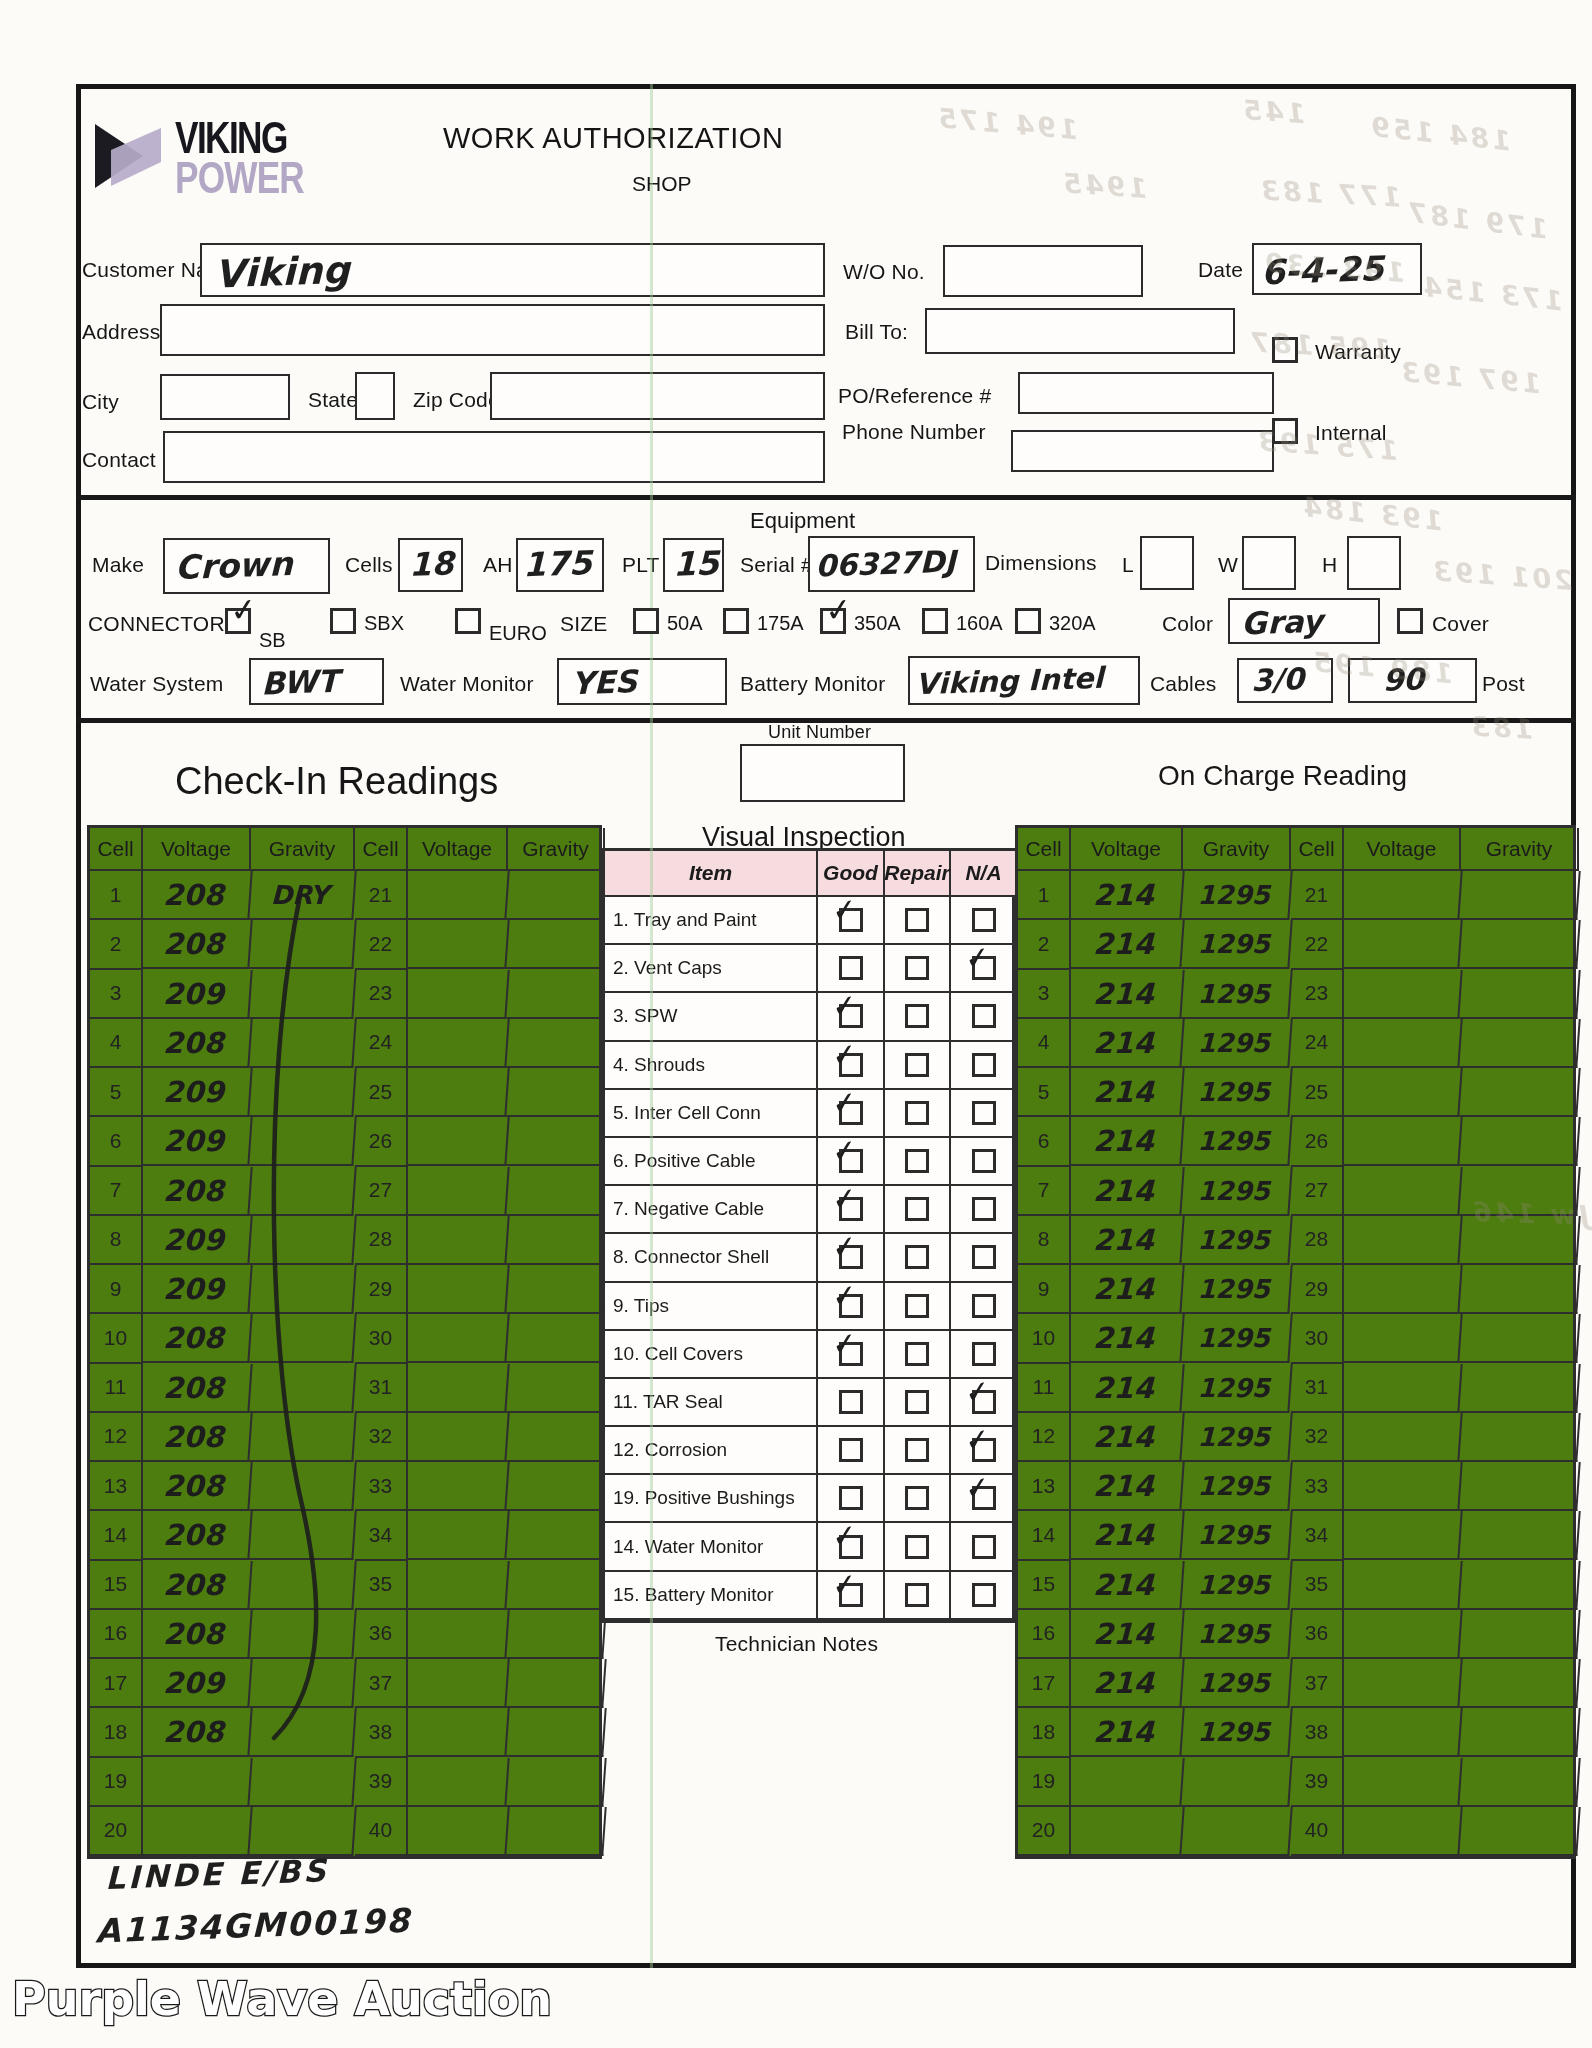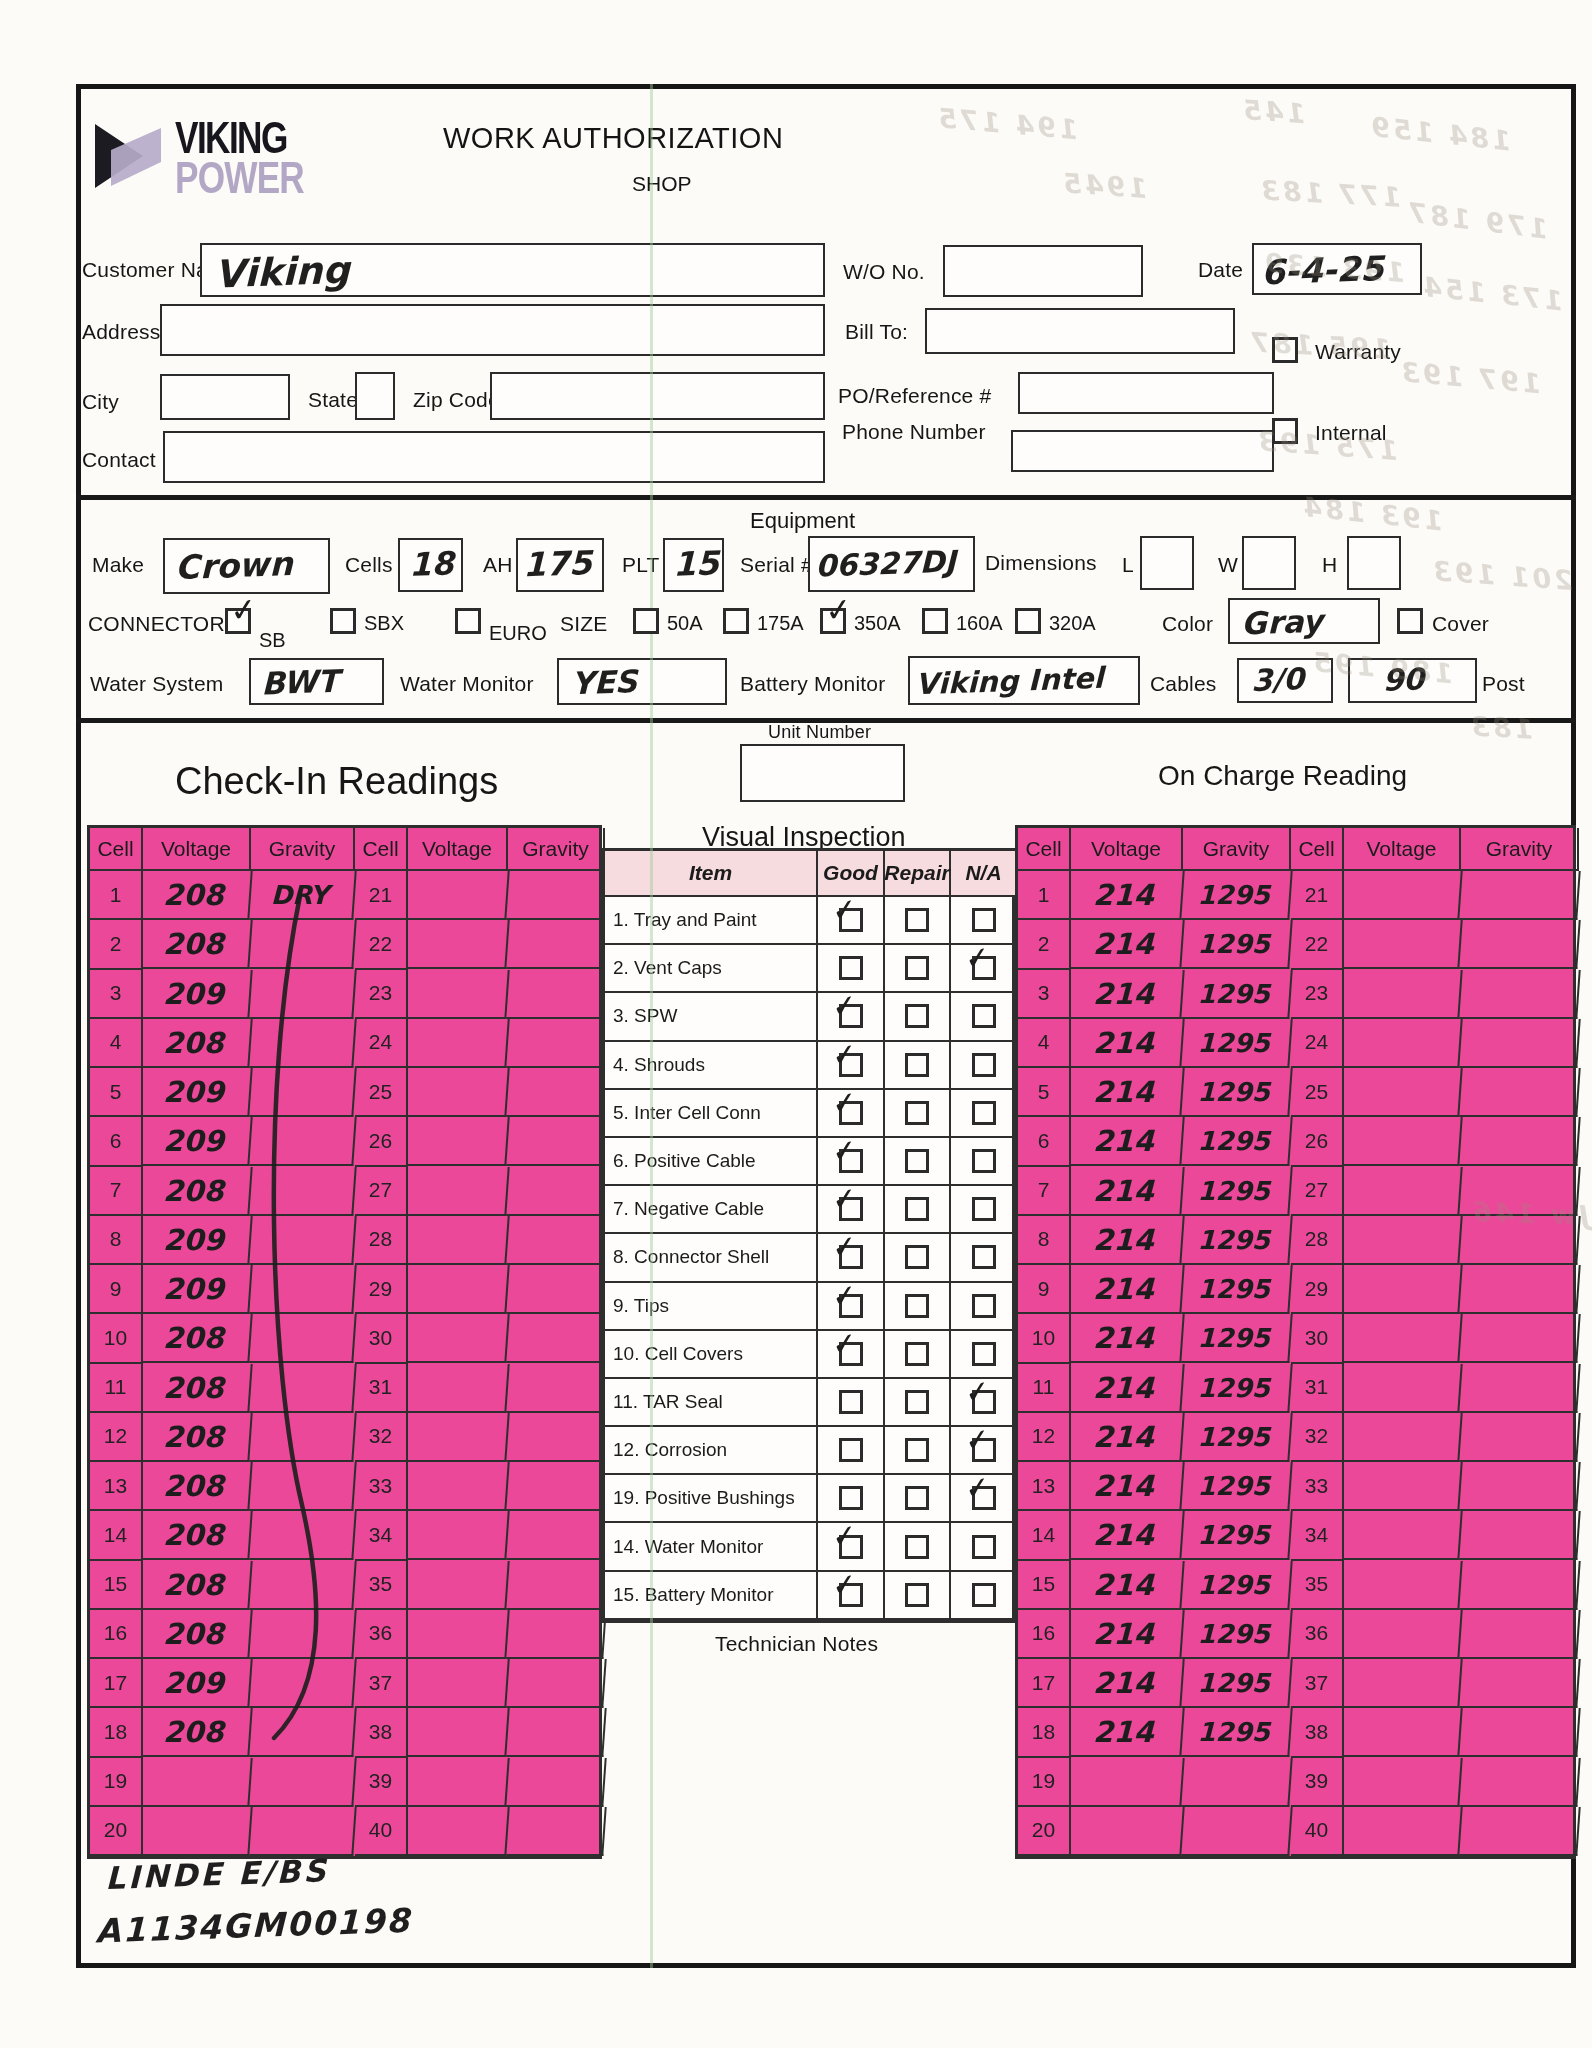--- a/index.html
+++ b/index.html
@@ -30,21 +30,21 @@
   
   #logo { position:absolute; left:95px; top:118px; display:flex; gap:10px; }
   #logo-text { display:flex; flex-direction:column; line-height:.92; }
   .logo-line1 { font-size:44px; font-weight:800; letter-spacing:-2px; color:#17161d; transform:scaleX(.80); transform-origin:left; }
   .logo-line2 { font-size:44px; font-weight:800; letter-spacing:-1px; color:#b3a7c6; transform:scaleX(.80); transform-origin:left; }
   .doc-title { position:absolute; font-size:29px; color:#141414; letter-spacing:.5px; }
   .doc-sub { position:absolute; font-size:21px; color:#141414; }
   .section-title { position:absolute; font-size:22px; color:#141414; }
   .big-title { position:absolute; font-size:38px; color:#161616; }
   
-  .rtable { position:absolute; display:grid; border:3px solid #2e2e2e; background:#ec4899; }
+  .rtable { position:absolute; display:grid; border:3px solid #2e2e2e; background:#4d7c0f; }
   .th, .td { border-right:2px solid #2e2e2e; border-bottom:2px solid #2e2e2e;
     display:flex; align-items:center; justify-content:center; overflow:visible; }
   .th { font-size:21px; }
   .td.num { font-size:21px; color:#222; }
   .td.hwv { font-family:"DejaVu Sans",sans-serif; font-style:italic; font-weight:700;
     font-size:29px; color:#1d1d1d; transform:skewX(-4deg); }
   .td.hwv.g { font-size:26px; }
   
   #vi-table { position:absolute; display:grid; border:3px solid #2e2e2e; background:#fefdfb; }
   #vi-table .th { background:#f6dbdf; font-style:italic; font-weight:bold; font-size:21px; }
@@ -643,20 +643,21 @@
       <div class="ghost" style="left: 1255px; top: 430px; transform: scaleX(-1) rotate(-4deg);">175 193</div>
       <div class="ghost" style="left: 1300px; top: 498px; transform: scaleX(-1) rotate(-6deg);">193 184</div>
       <div class="ghost" style="left: 1430px; top: 560px; transform: scaleX(-1) rotate(-4deg);">201 193</div>
       <div class="ghost" style="left: 1310px; top: 652px; transform: scaleX(-1) rotate(-5deg);">189 195</div>
       <div class="ghost" style="left: 1468px; top: 712px; transform: scaleX(-1) rotate(-3deg);">183</div>
       <div class="ghost" style="left: 935px; top: 108px; transform: scaleX(-1) rotate(-5deg);">194 175</div>
       <div class="ghost" style="left: 1060px; top: 170px; transform: scaleX(-1) rotate(-4deg);">1945</div>
       <div class="ghost" style="left: 1470px; top: 1198px; transform: scaleX(-1) rotate(-2deg);">Jw 146</div>
     </div>
 
+  <div id="watermark">Purple Wave Auction</div>
 <div class="cb abs" style="left: 225px; top: 608px;"></div>
     <div class="mark abs" style="left: 230px; top: 594px;">✓</div>
     <div class="lbl2 abs" style="left: 259px; top: 612px; margin-top: 17px;">SB</div>
     <div class="cb abs" style="left: 330px; top: 608px;"></div>
     <div class="lbl2 abs" style="left: 364px; top: 612px;">SBX</div>
     <div class="cb abs" style="left: 455px; top: 608px;"></div>
     <div class="lbl2 abs" style="left: 489px; top: 612px; margin-top: 10px;">EURO</div>
     <div class="cb abs" style="left: 633px; top: 608px;"></div>
     <div class="lbl2 abs" style="left: 667px; top: 612px;">50A</div>
     <div class="cb abs" style="left: 723px; top: 608px;"></div>

